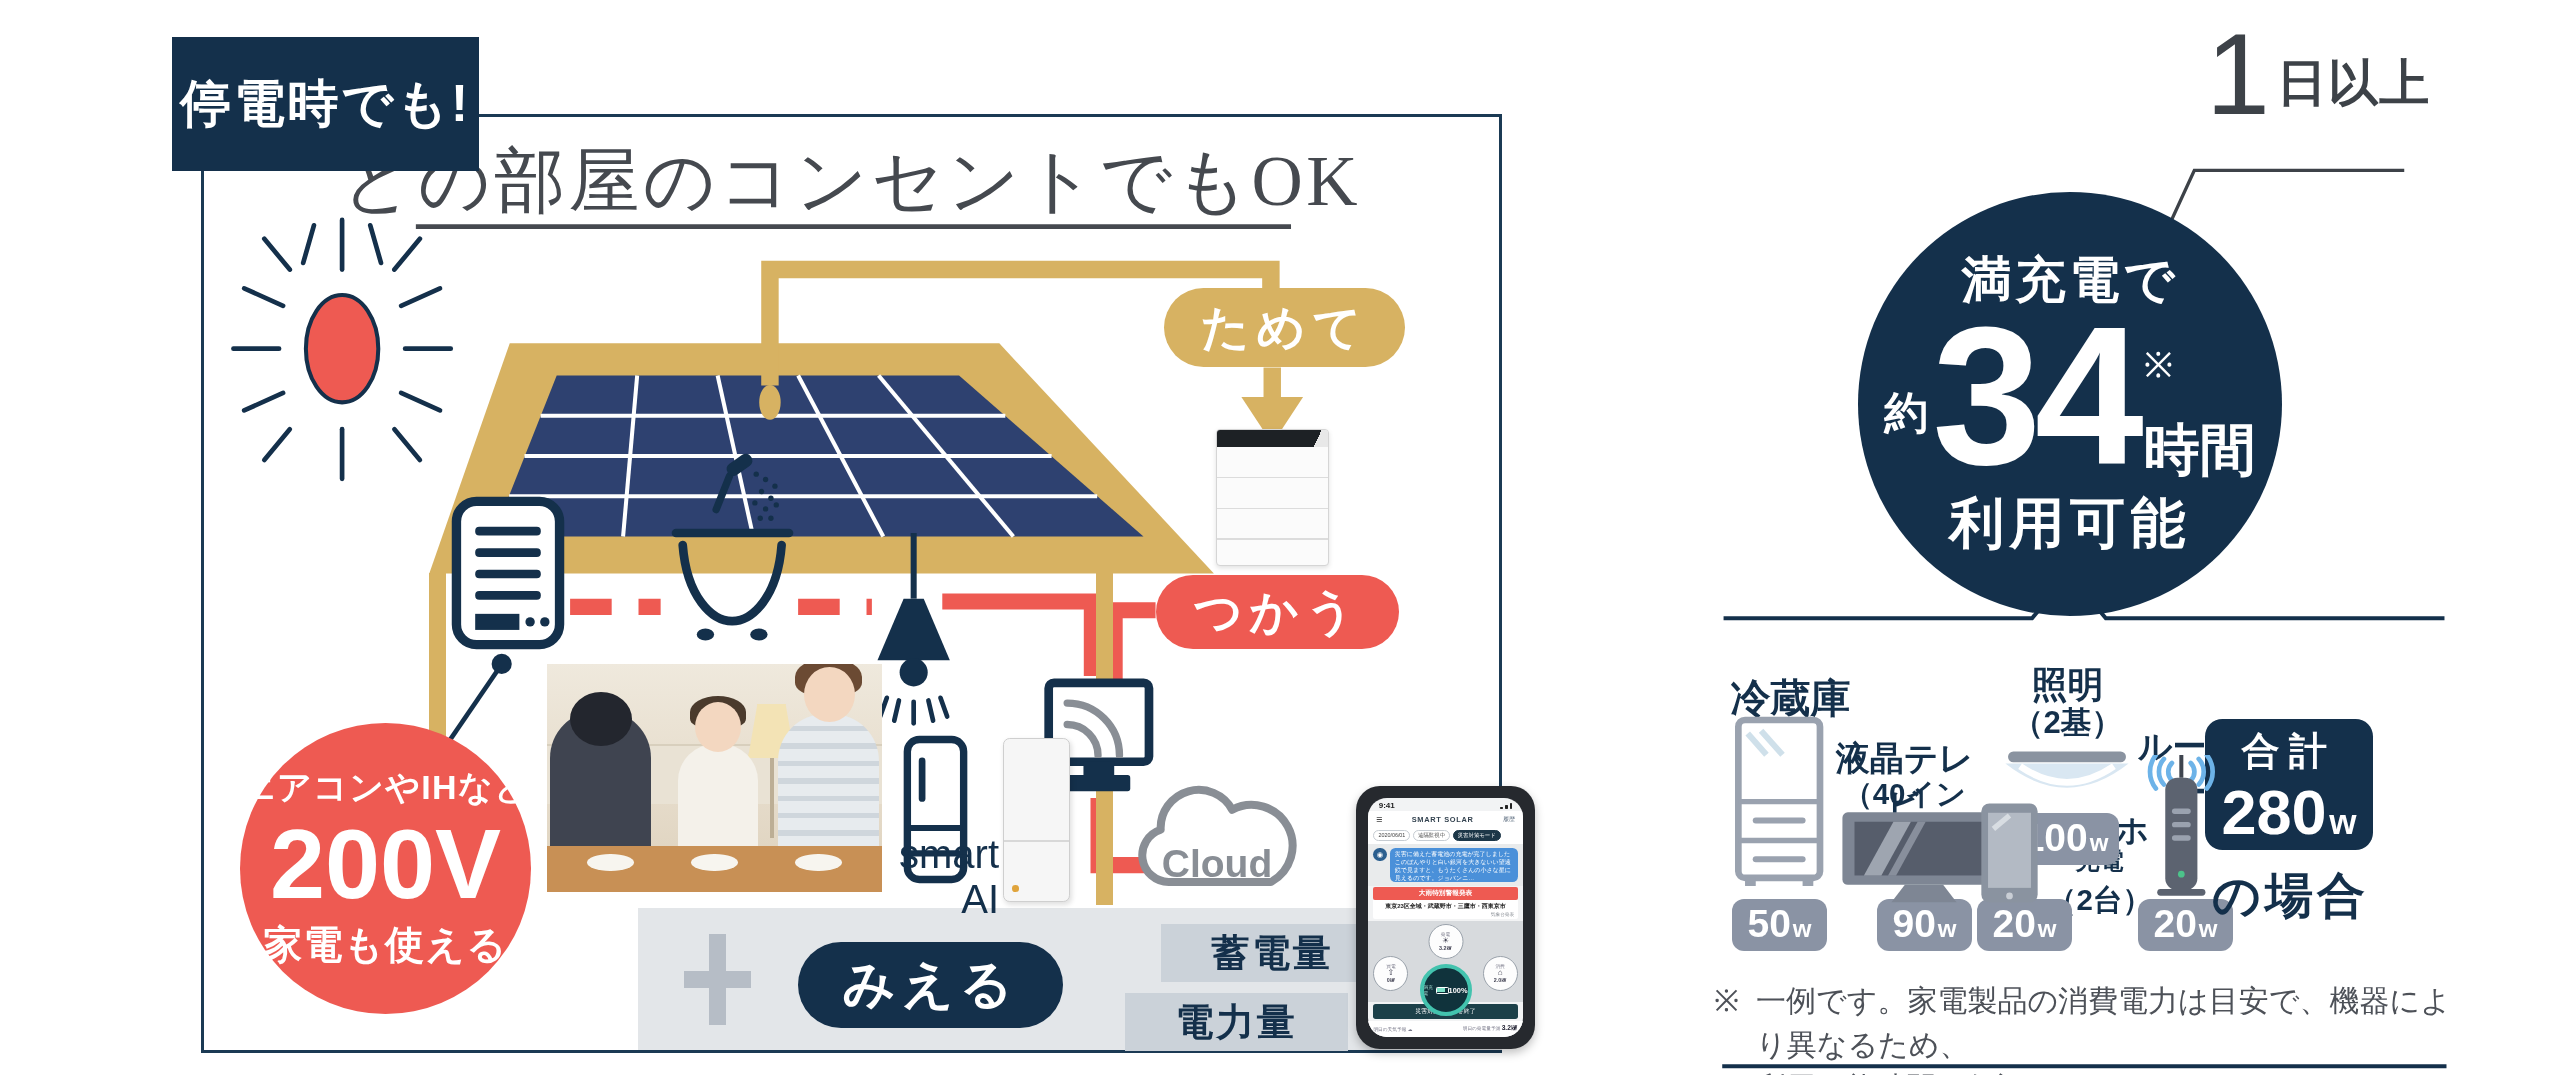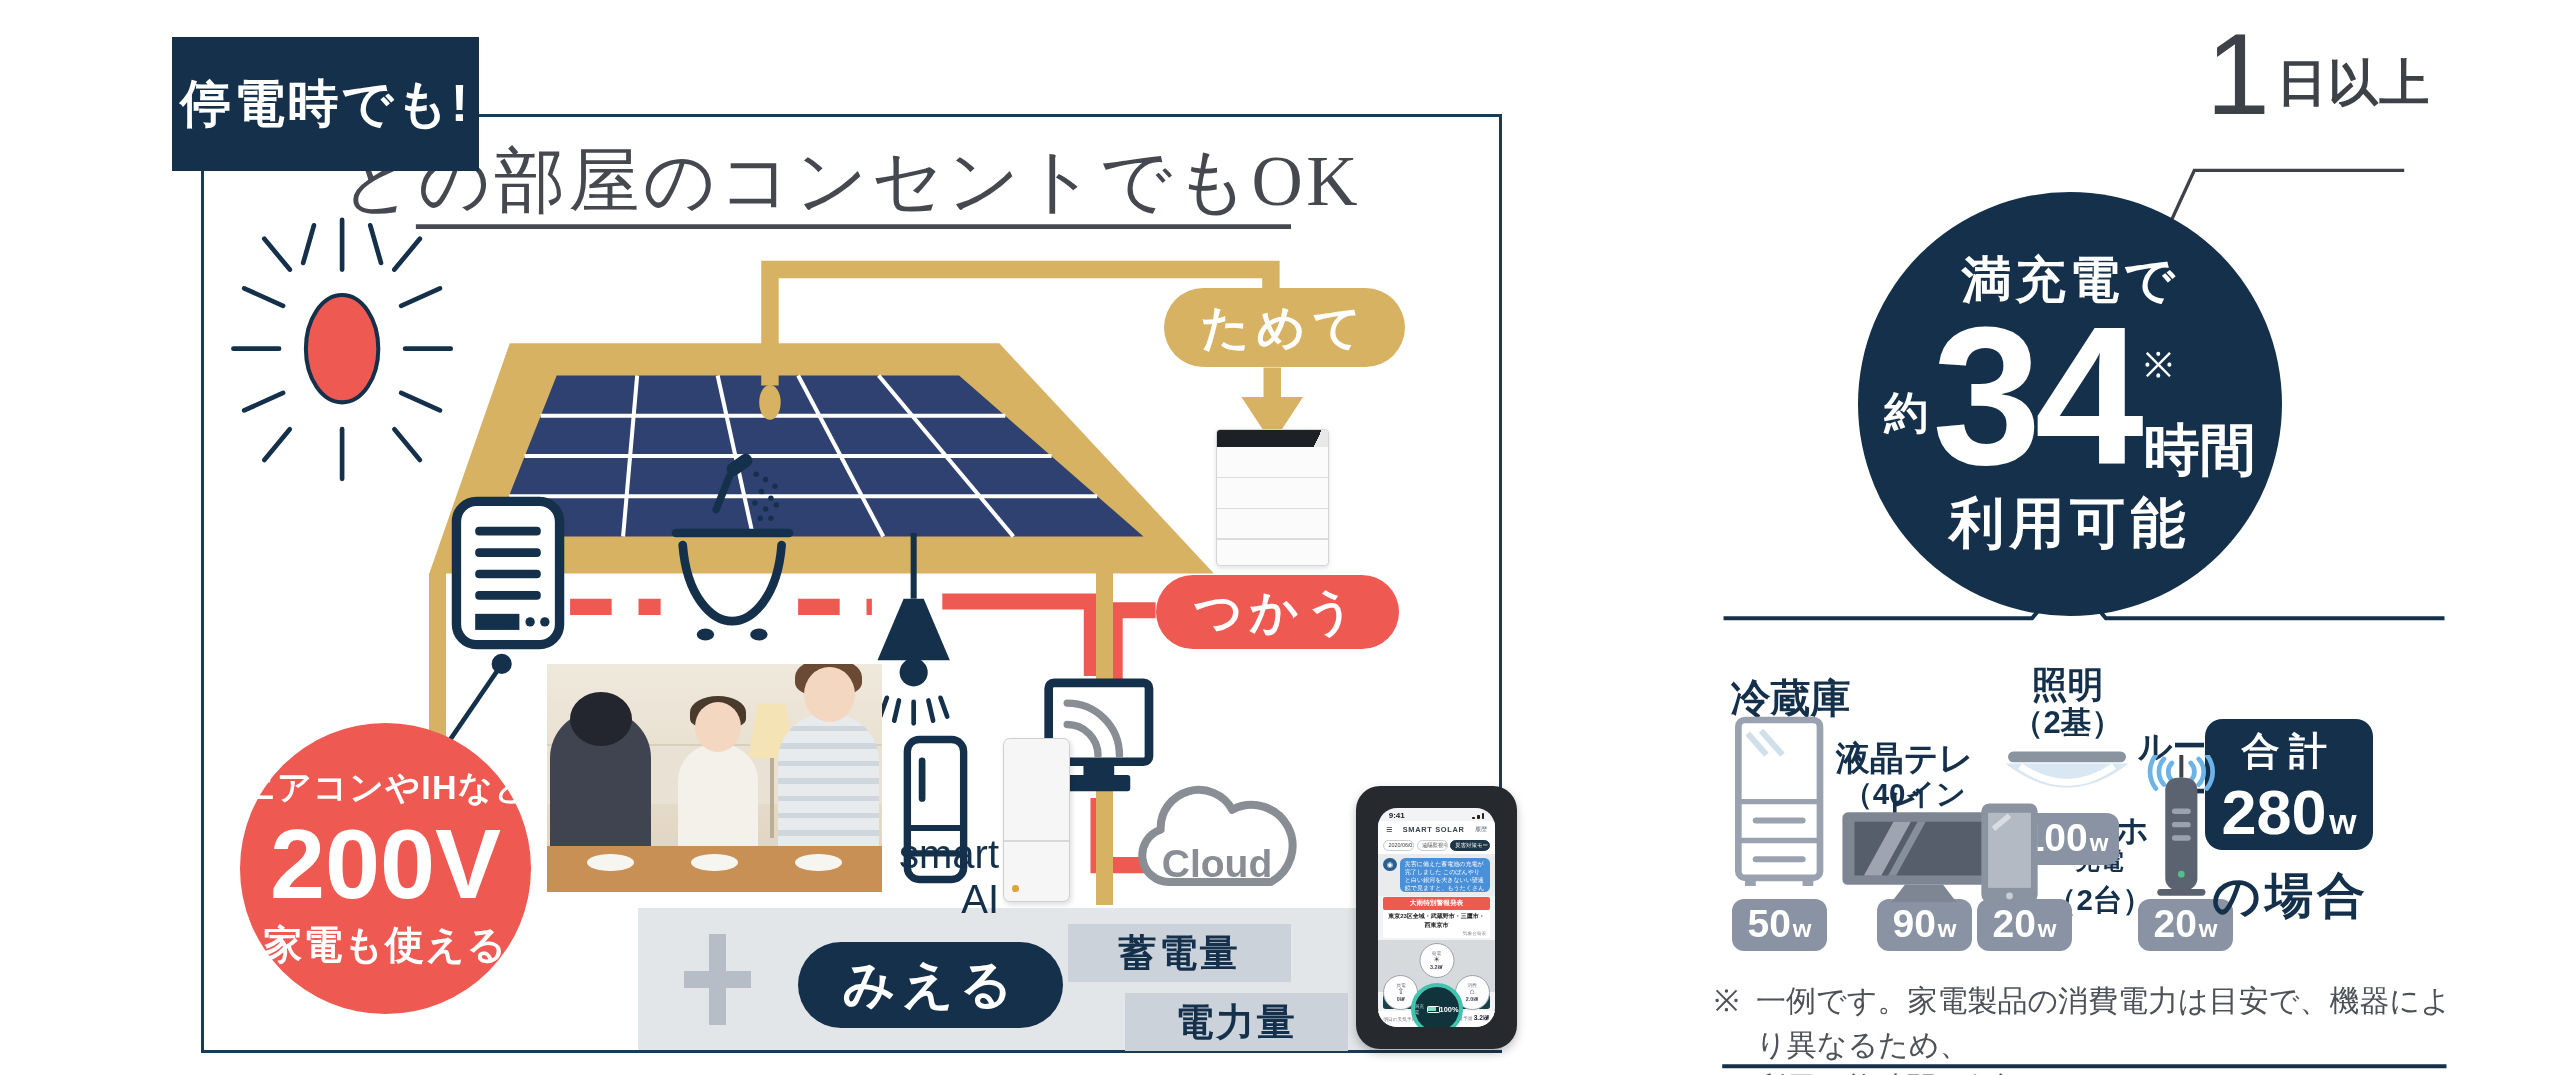--- a/index.html
+++ b/index.html
@@ -71,25 +71,25 @@
 
   
   #band{left:638px;top:908px;width:864px;height:142px;background:var(--band);z-index:2}
   #plus{left:684px;top:934px;width:67px;height:91px;z-index:3}
   #plus .v{position:absolute;left:25px;top:0;width:17.4px;height:91px;background:#b6bdc6}
   #plus .h{position:absolute;left:0;top:37px;width:67px;height:17.4px;background:#b6bdc6}
   #pill-see{left:798px;top:942px;width:265px;height:86px;background:var(--navy);border-radius:43px;
       color:#fff;font-size:52px;font-weight:800;letter-spacing:5.4px;z-index:4}
   .graybox{width:223px;height:58px;background:var(--boxgray);color:var(--navy);
       font-size:38px;font-weight:800;letter-spacing:2.7px;z-index:3}
-  #box-storage{left:1068px;top:924px}
+  #box-storage{left:1161px;top:924px}
   #box-power{left:1125px;top:993px}
 
   
-  #phone{left:1356px;top:786px;width:161px;height:263px;background:#26292e;border-radius:24px;padding:22px;z-index:7;
+  #phone{left:1356px;top:786px;width:179px;height:263px;background:#26292e;border-radius:24px;padding:12px;z-index:7;
       box-shadow:0 4px 9.4px rgba(0,0,0,.25)}
   #phone .screen{width:100%;height:100%;background:#f2f3f4;border-radius:19px;overflow:hidden;display:flex;flex-direction:column}
   #phone .status{display:flex;justify-content:space-between;align-items:center;padding:3.4px 10.7px 0.7px;font-size:8px;font-weight:700;color:#222}
   #phone .sig{display:flex;gap:2px;align-items:flex-end}
   #phone .sig i{display:block;width:2.7px;background:#222;border-radius:0.7px}
   #phone .hdr{display:flex;justify-content:space-between;align-items:center;padding:2px 8px;background:#fff}
   #phone .hdr .menu{font-size:10.7px;color:#444}
   #phone .hdr .logo{font-size:7.4px;font-weight:700;letter-spacing:0.7px;color:#33424f}
   #phone .hdr .hist{font-size:6px;color:#607082}
   #phone .pills{display:flex;gap:2.7px;padding:2.7px 5.4px;background:#fff}

